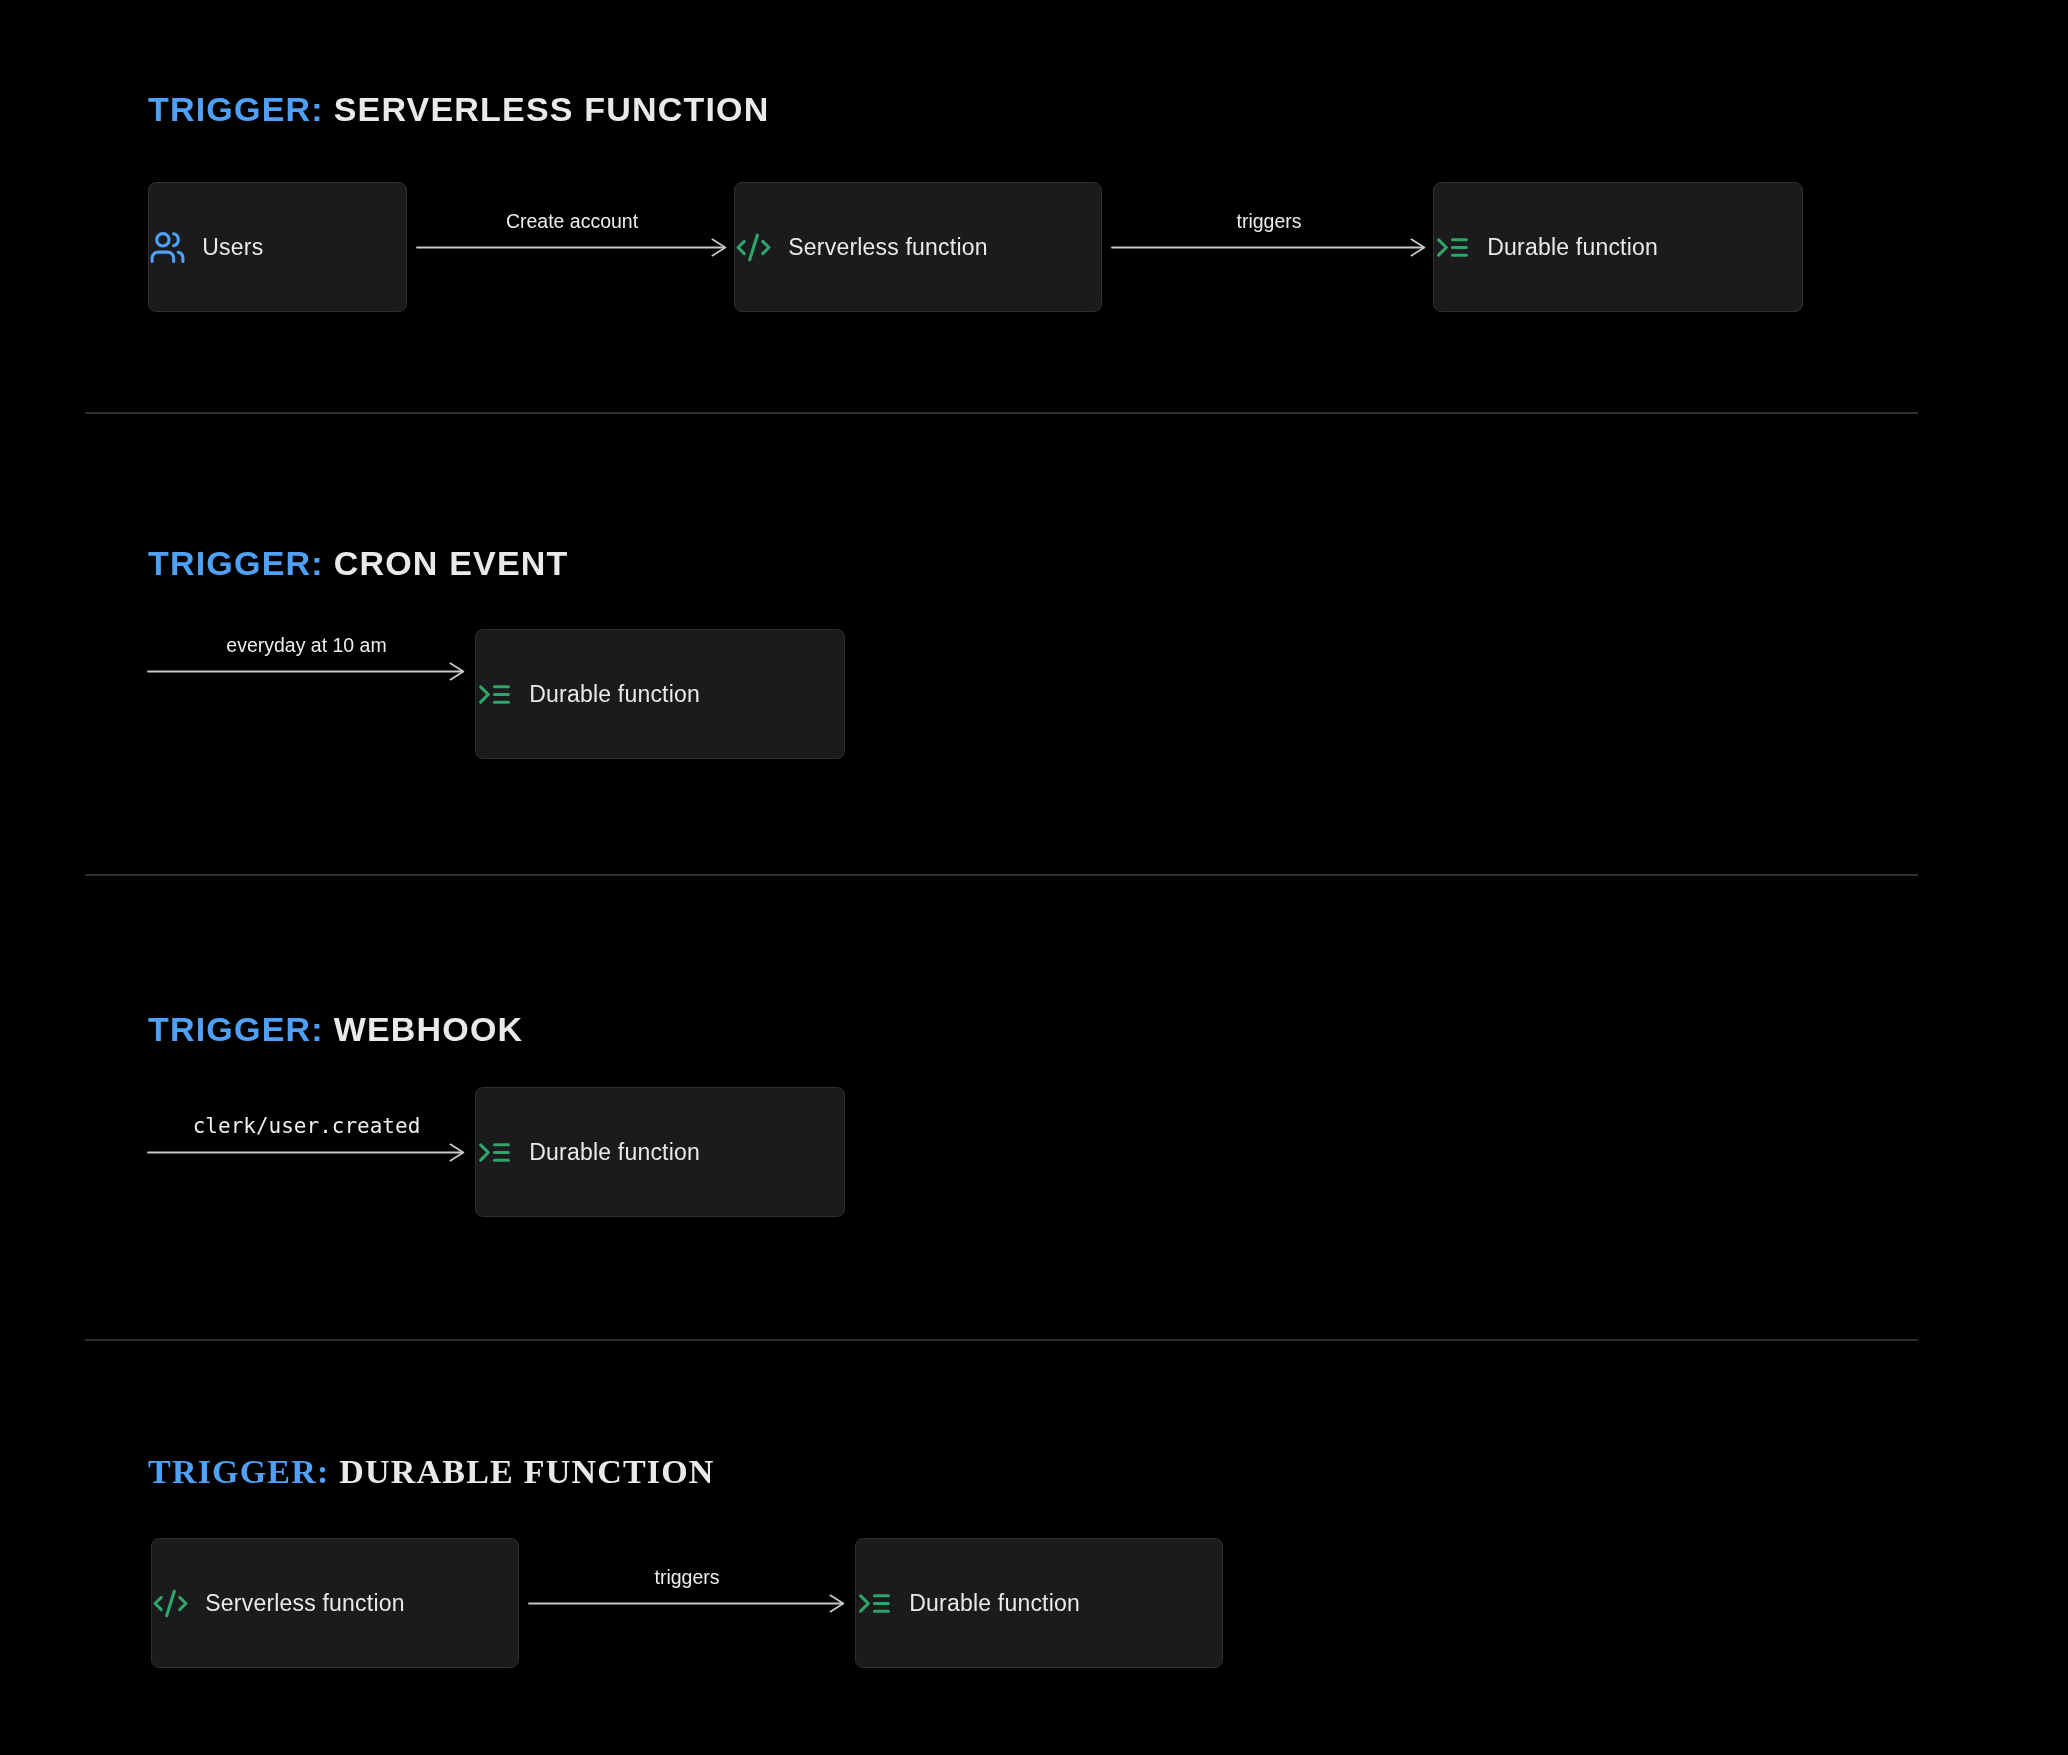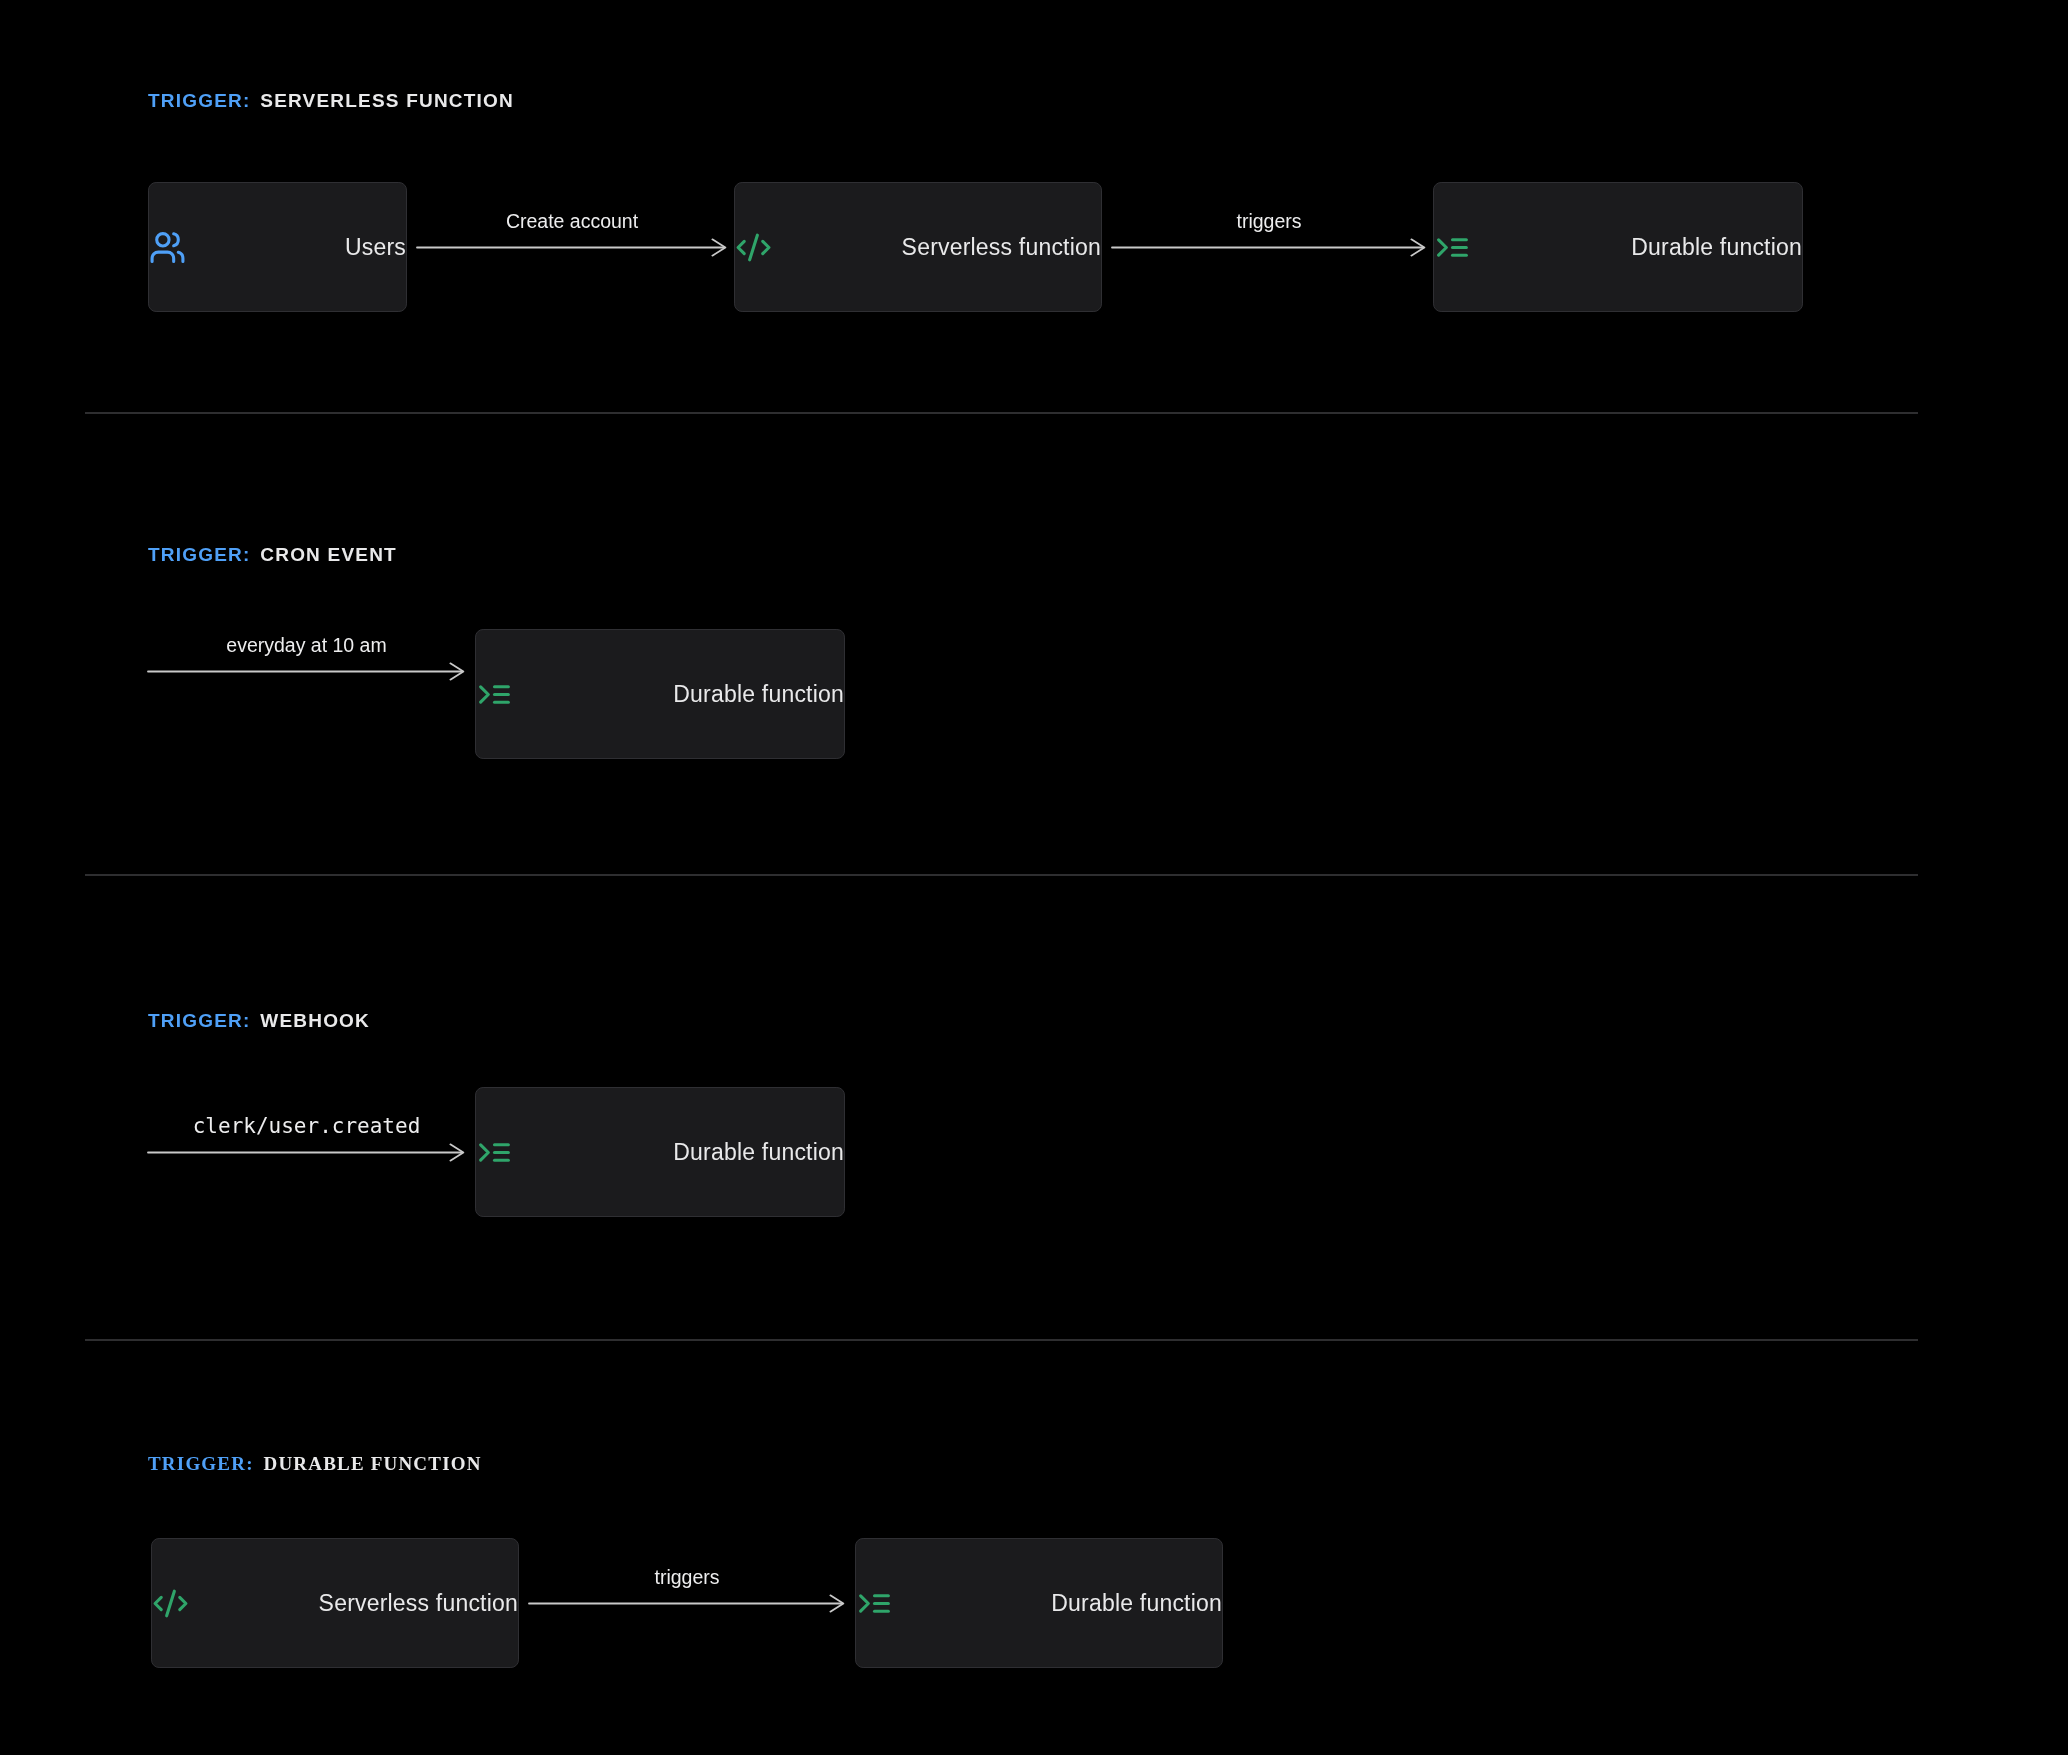--- a/index.html
+++ b/index.html
@@ -7,33 +7,33 @@
   .canvas {
     position: relative;
     width: 2069px;
     height: 1755px;
     background: var(--bg, #000000);
     font-family: "Liberation Sans", sans-serif;
     overflow: hidden;
   }
   .section-title {
     position: absolute;
-    font-size: 19px;
+    font-size: 34px;
     font-weight: 700;
     letter-spacing: 1.2px;
     color: var(--text, #e9e9ea);
     white-space: nowrap;
     text-align: center;
   }
   .section-title .prefix { color: var(--accent-blue, #4fa0f7); margin-right: 9.8px; }
   .node {
     position: absolute;
     display: flex;
     align-items: center;
-    justify-content: space-between;
+    justify-content: flex-start;
     gap: 16.3px;
     background: var(--box-bg, #1b1b1d);
     border: 0.8px solid var(--box-border, #2f2f33);
     border-radius: 8.1px;
   }
   .node .label {
     font-size: 23px;
     color: var(--text, #e9e9ea);
     letter-spacing: 0.2px;
     white-space: nowrap;

